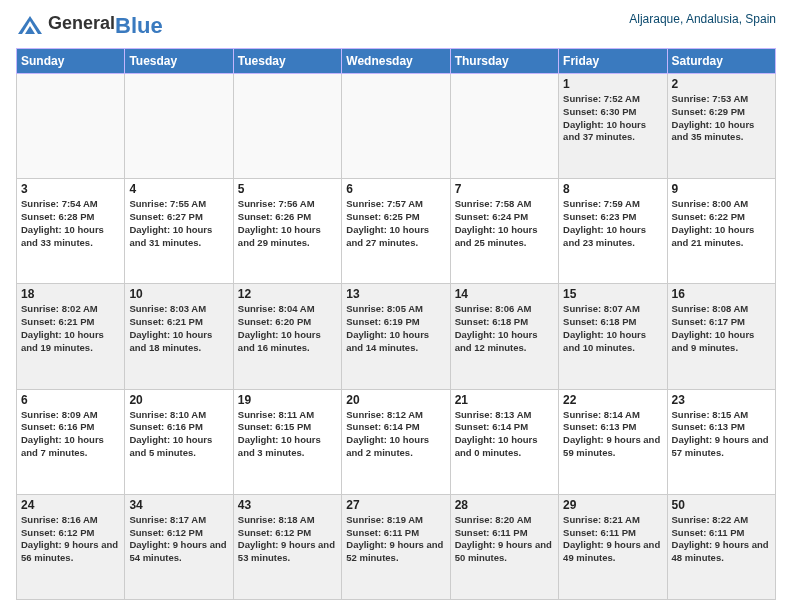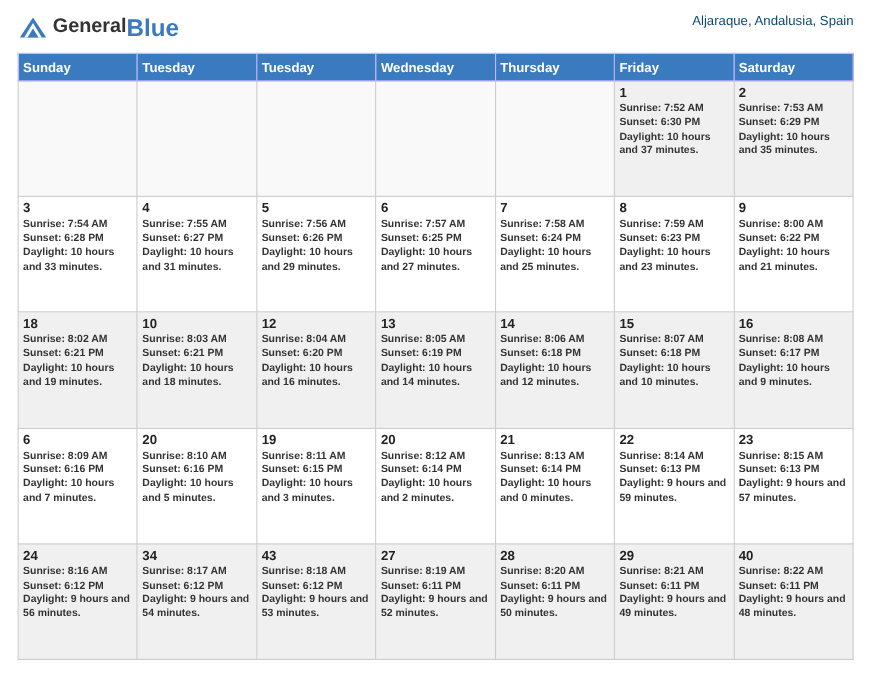--- a/index.html
+++ b/index.html
@@ -268,20 +268,20 @@
             </td>
             <td class="shade">
               <span class="day-num">28</span>
               <div class="day-info">Sunrise: 8:20 AM<br>Sunset: 6:11 PM<br>Daylight: 9 hours and 50 minutes.</div>
             </td>
             <td class="shade">
               <span class="day-num">29</span>
               <div class="day-info">Sunrise: 8:21 AM<br>Sunset: 6:11 PM<br>Daylight: 9 hours and 49 minutes.</div>
             </td>
             <td class="shade">
-              <span class="day-num">40</span>
+              <span class="day-num">50</span>
               <div class="day-info">Sunrise: 8:22 AM<br>Sunset: 6:11 PM<br>Daylight: 9 hours and 48 minutes.</div>
             </td>
           </tr>
         </tbody>
     </table>
   </div>
 </div>
 
 </body></html>

